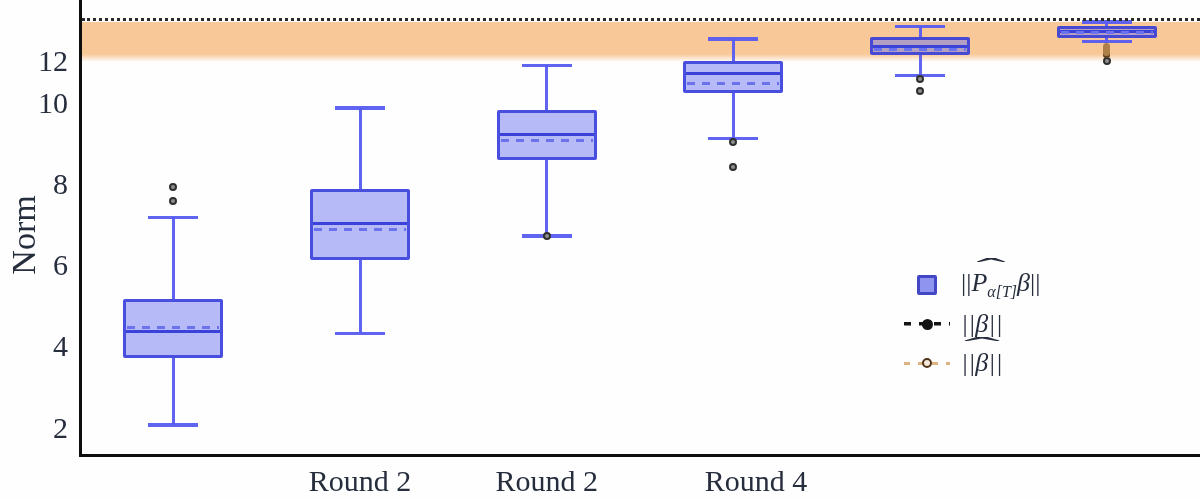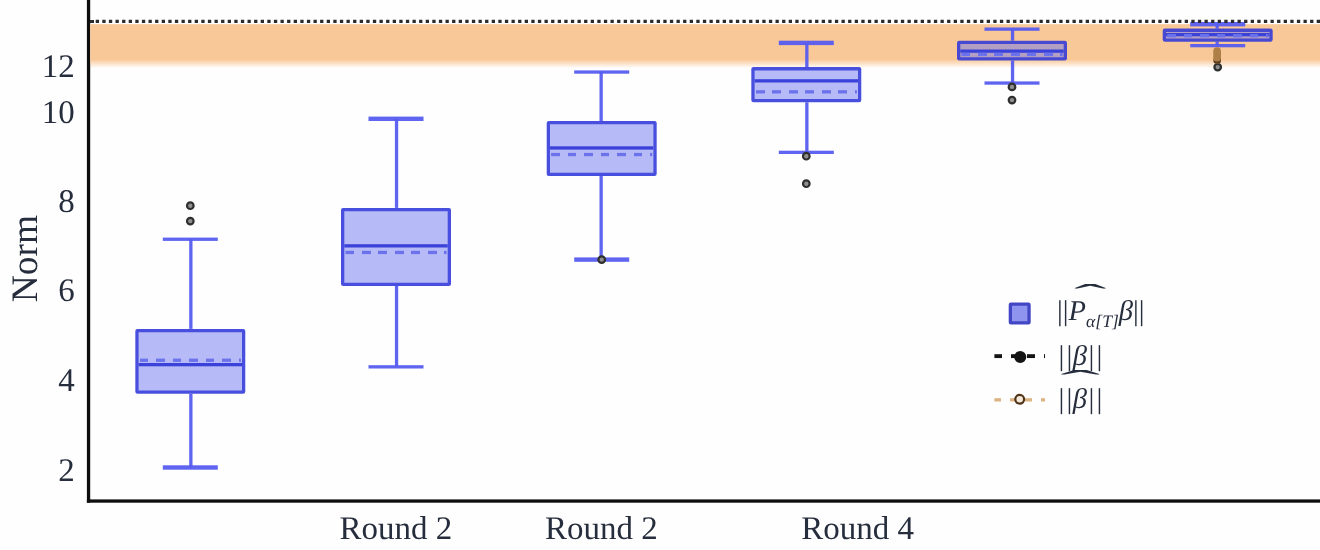--- a/index.html
+++ b/index.html
@@ -141,14 +141,14 @@
     </div>
   </div>
 <div class="ytick" style="left: 10px; top: 6.3125px; margin-top: 40px;">12</div>
     <div class="ytick" style="left: 10px; top: 87.5625px; font-family: Liberation Serif, serif;">10</div>
     <div class="ytick" style="left: 10px; top: 168.812px;">8</div>
     <div class="ytick" style="left: 10px; top: 250.062px;">6</div>
     <div class="ytick" style="left: 10px; top: 331.313px;">4</div>
     <div class="ytick" style="left: 10px; top: 412.563px;">2</div>
     <div class="xtick" style="left: 270px; top: 466px;">Round 2</div>
     <div class="xtick" style="left: 456.667px; top: 466px;">Round 2</div>
-    <div class="xtick" style="left: 651px; top: 466px; text-align: right;">Round 4</div>
+    <div class="xtick" style="left: 666px; top: 466px;">Round 4</div>
   </div>
 
 </body></html>

